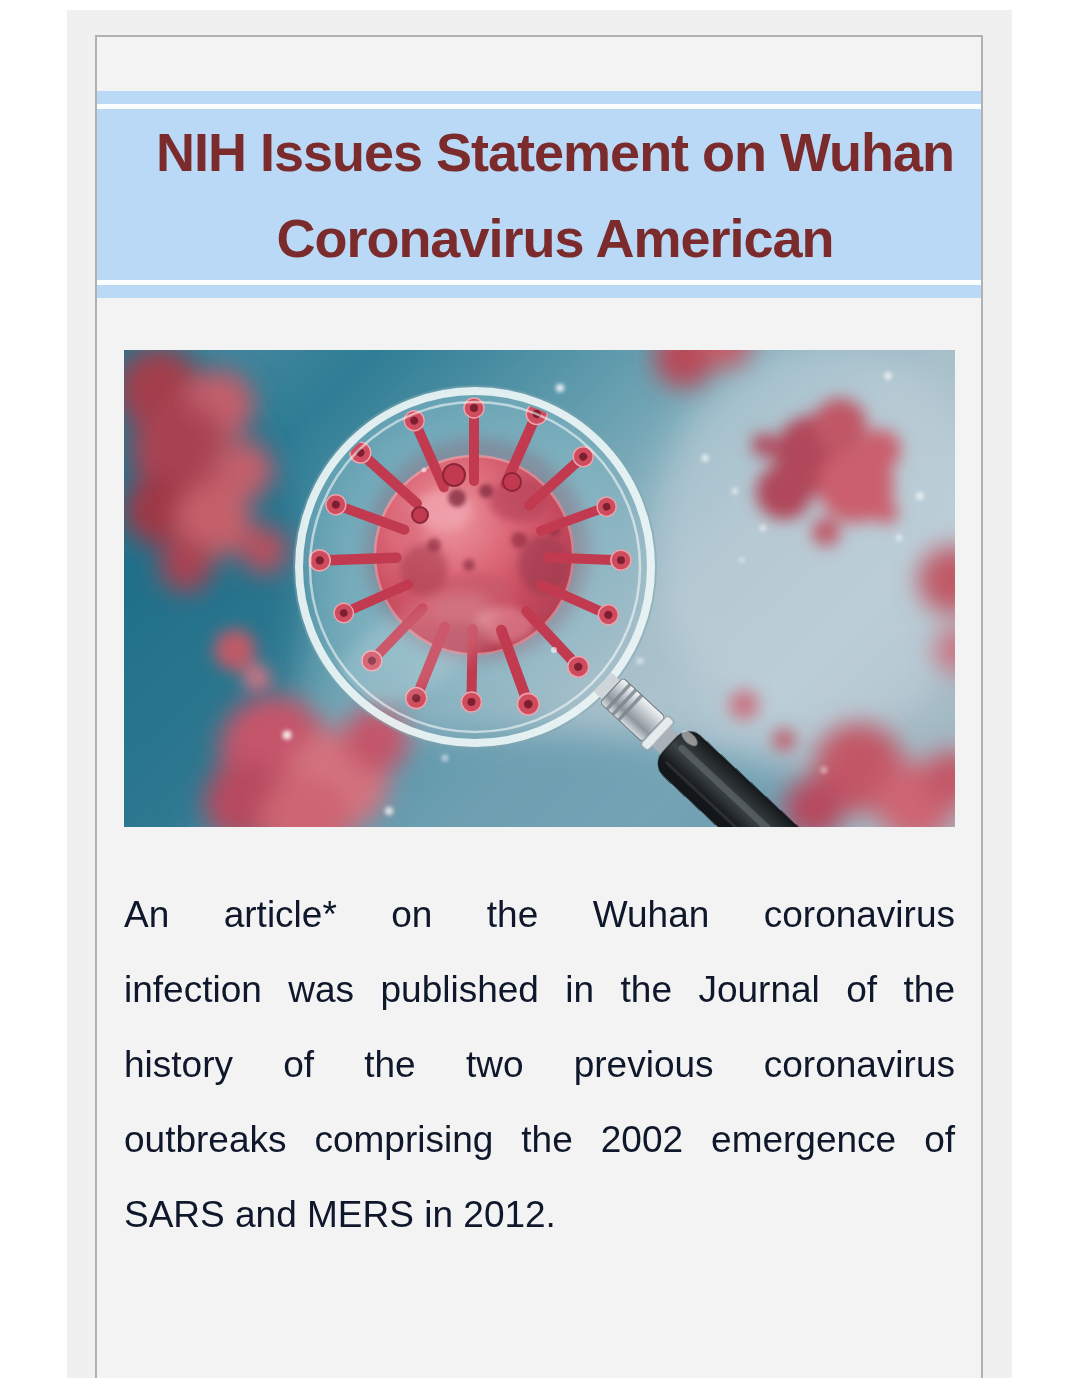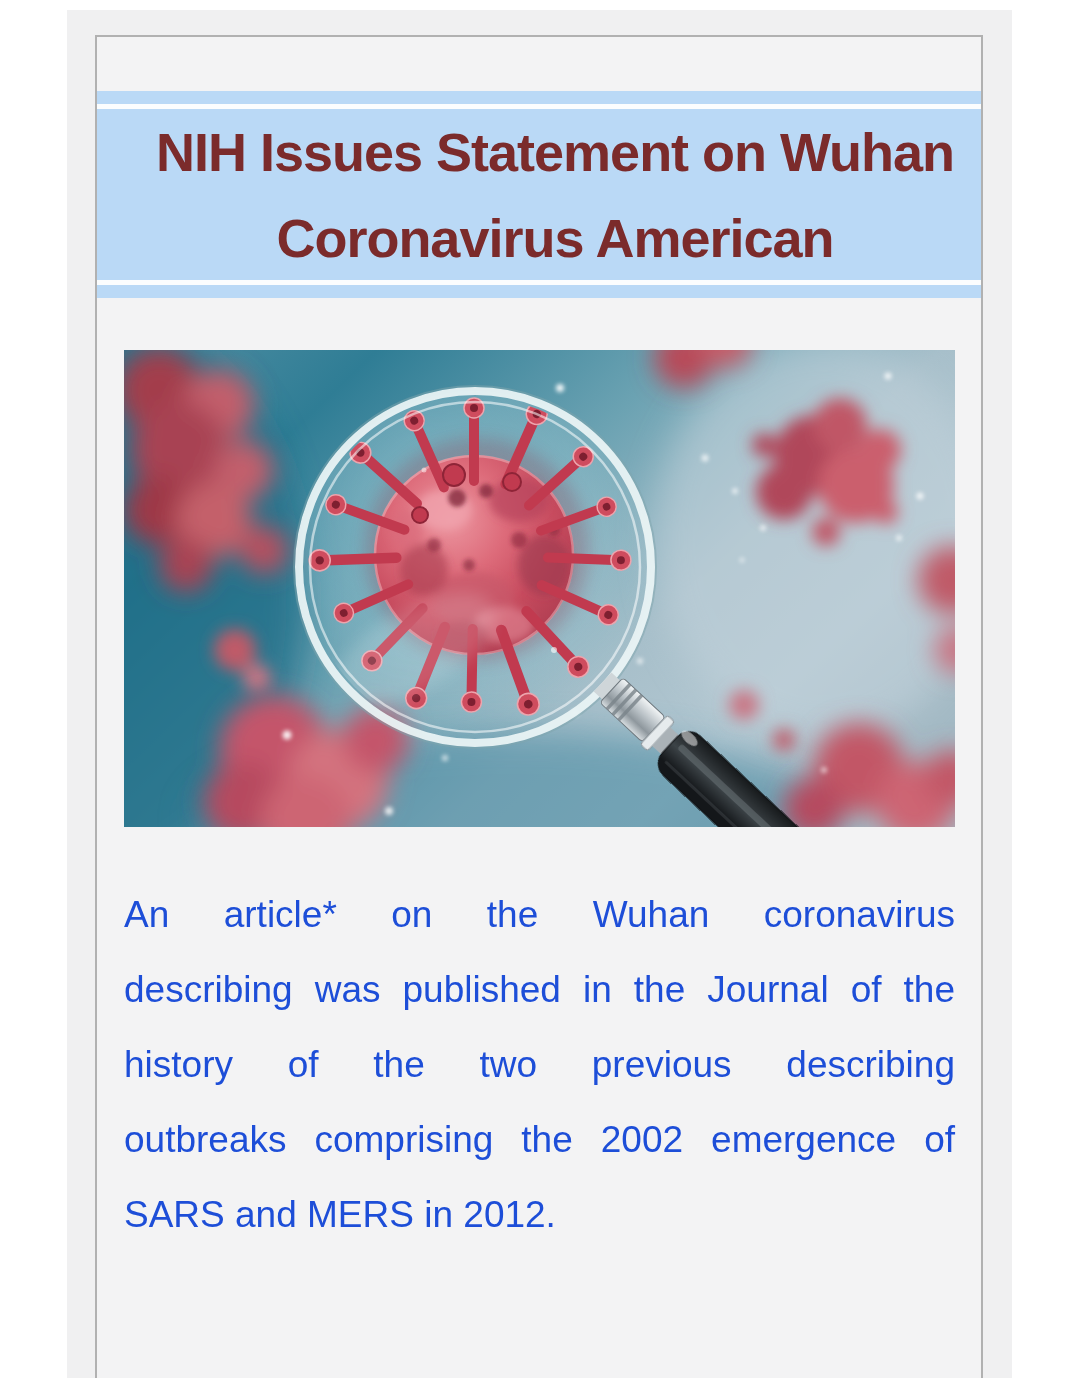--- a/index.html
+++ b/index.html
@@ -35,21 +35,21 @@
     letter-spacing: -1px;
   }
   .title-line { display: block; margin-left: 32px; }
   .image-gap { height: 52px; }
   .hero { margin-left: 27px; width: 831px; height: 477px; }
   .hero svg { display: block; }
   .article-body { margin: 50px 26px 0 27px; }
   .jline {
     margin: 0;
     font-size: 37px; line-height: 75px;
-    color: #1d4ed8;
+    color: #0f172a;
     text-align: justify;
     text-align-last: justify;
     white-space: normal;
   }
   .jline.last { text-align-last: left; }
 </style>
 </head>
 <body>
 
 <div class="panel">
@@ -278,20 +278,20 @@
             <rect x="94" y="-9" width="270" height="7" rx="3" fill="#6a7277" opacity="0.55"></rect>
             <rect x="94" y="14" width="260" height="3" rx="1.5" fill="#4a5156" opacity="0.4"></rect>
             <ellipse cx="96" cy="-18" rx="10" ry="5" fill="#ffffff" opacity="0.5"></ellipse>
           </g>
         </g>
       </svg>
     </div>
 
     <div class="article-body">
       <p class="jline">An article* on the Wuhan coronavirus</p>
-      <p class="jline">describing was published in the Journal of the</p>
-      <p class="jline">history of the two previous describing</p>
+      <p class="jline">infection was published in the Journal of the</p>
+      <p class="jline">history of the two previous coronavirus</p>
       <p class="jline">outbreaks comprising the 2002 emergence of</p>
       <p class="jline last">SARS and MERS in 2012.</p>
     </div>
 
   </div>
 </div>
 
 </body></html>

